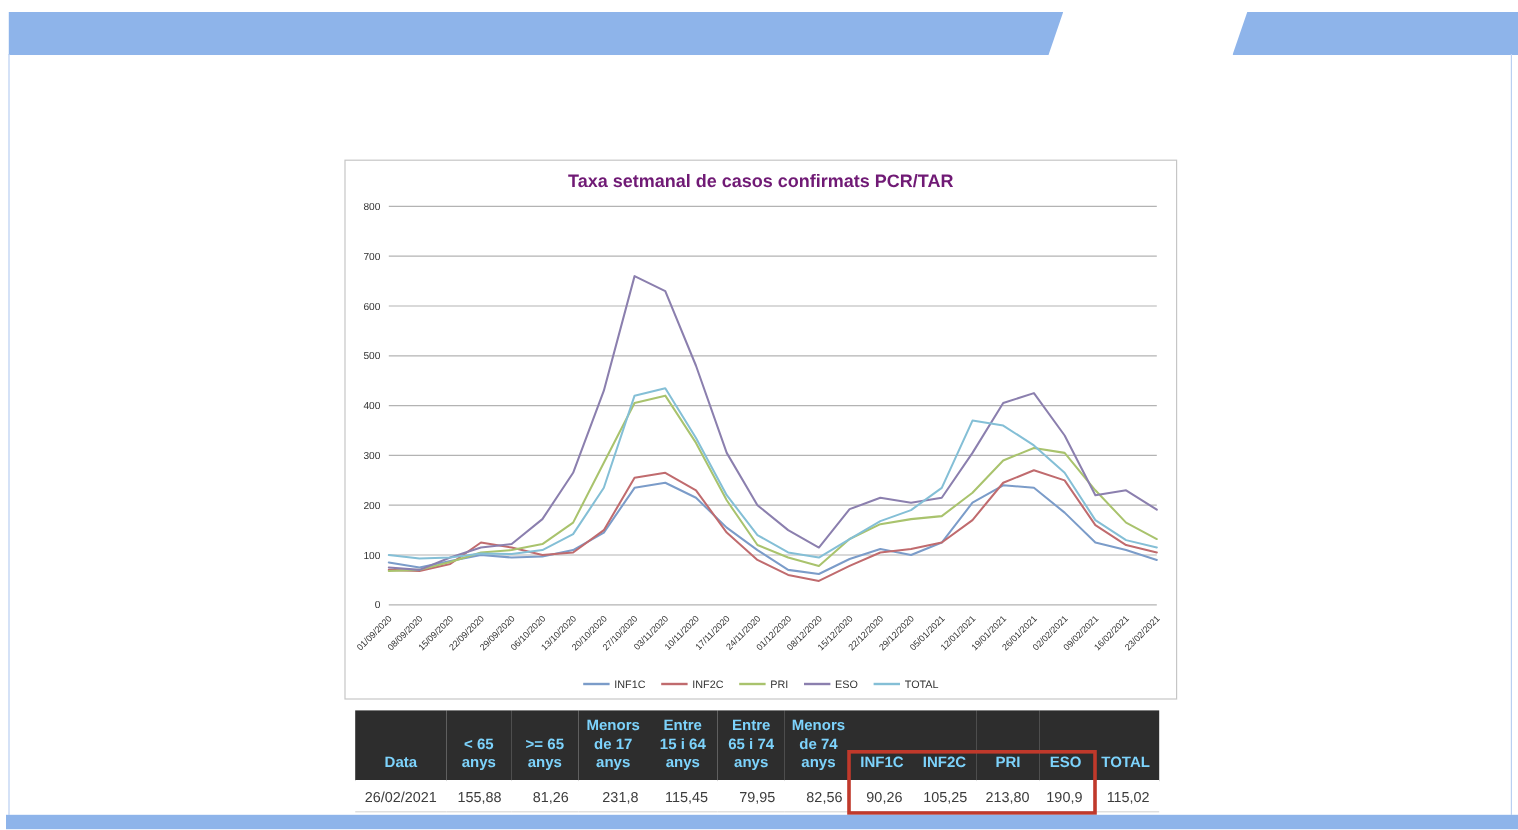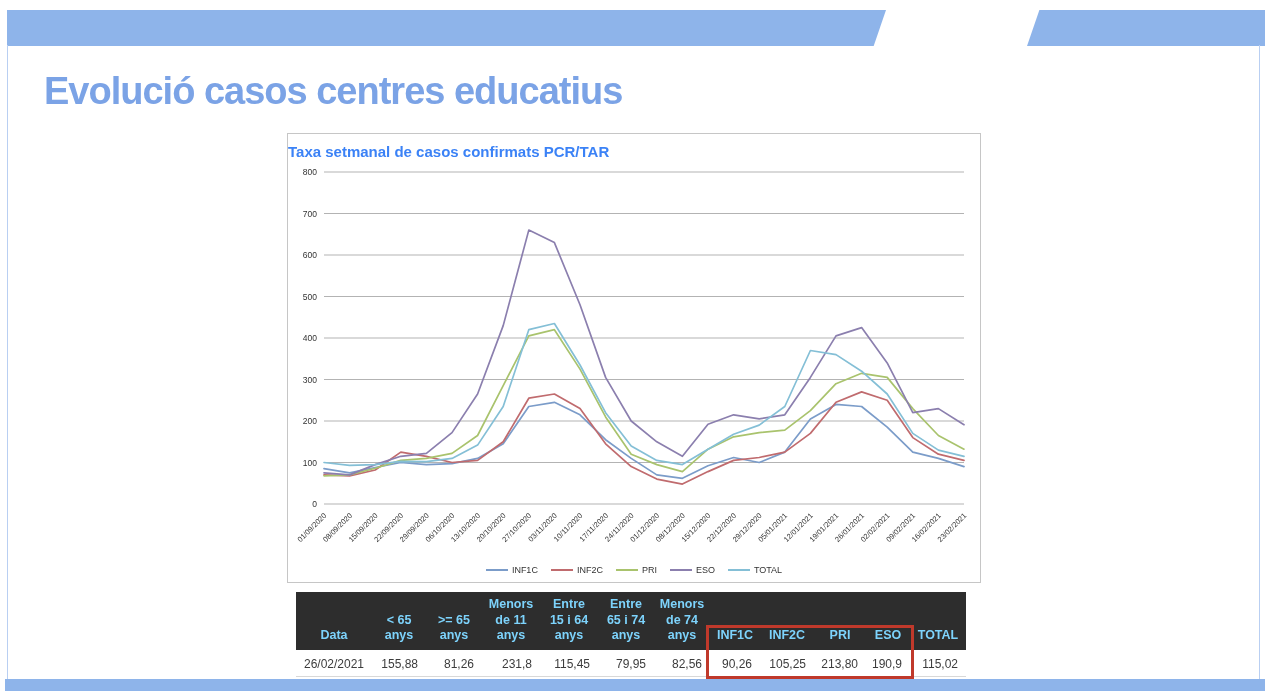--- a/index.html
+++ b/index.html
@@ -32,22 +32,22 @@
     position:absolute;left:44px;top:70px;margin:0;
     font-size:38px;font-weight:bold;color:var(--title);
     letter-spacing:-1px;
   }
   
   .chart-box{
     position:absolute;left:287px;top:133px;width:694px;height:450px;
     background:#ffffff;border:1px solid #c6c6c6;box-sizing:border-box;
   }
   .chart-title{
-    position:absolute;top:9px;left:0;width:100%;
-    font-size:15px;font-weight:bold;color:#3b82f6;
+    position:absolute;top:9px;left:0;width:100%;text-align:center;
+    font-size:15px;font-weight:bold;color:#701a75;
   }
   #chart-svg{position:absolute;left:0;top:26px;width:692px;height:394px;}
   .legend{
     position:absolute;left:0;bottom:7px;width:100%;
     display:flex;justify-content:center;align-items:center;gap:13px;
     font-size:9px;color:#333;
   }
   .legend .item{display:flex;align-items:center;gap:4px;}
   .legend .swatch{display:inline-block;width:22px;height:2px;}
   
@@ -78,21 +78,20 @@
 <body style="--band: #8eb4ea; --brand: #84abe8; --title: #7ba3e6; --hl: #c0392b;">
 
 <div class="slide">
 
   <div class="band-left"></div>
   <div class="band-right"></div>
 
   <div class="side-border left"></div>
   <div class="side-border right"></div>
 
-  <h1 class="page-title">Evolució casos centres educatius</h1>
 
   <div class="chart-box">
     <div class="chart-title">Taxa setmanal de casos confirmats PCR/TAR</div>
     <svg id="chart-svg" viewBox="0 0 692 394">
         <line x1="36" y1="344" x2="676" y2="344" stroke="#b3b3b3" stroke-width="1"></line>
         <text x="29" y="347" text-anchor="end" font-size="8.5" fill="#333">0</text>
         <line x1="36" y1="302.5" x2="676" y2="302.5" stroke="#b3b3b3" stroke-width="1"></line>
         <text x="29" y="305.5" text-anchor="end" font-size="8.5" fill="#333">100</text>
         <line x1="36" y1="261" x2="676" y2="261" stroke="#b3b3b3" stroke-width="1"></line>
         <text x="29" y="264" text-anchor="end" font-size="8.5" fill="#333">200</text>
@@ -188,21 +187,21 @@
             <th>
               <div>&lt; 65</div>
               <div>anys</div>
             </th>
             <th>
               <div>&gt;= 65</div>
               <div>anys</div>
             </th>
             <th>
               <div>Menors</div>
-              <div>de 11</div>
+              <div>de 17</div>
               <div>anys</div>
             </th>
             <th>
               <div>Entre</div>
               <div>15 i 64</div>
               <div>anys</div>
             </th>
             <th>
               <div>Entre</div>
               <div>65 i 74</div>

